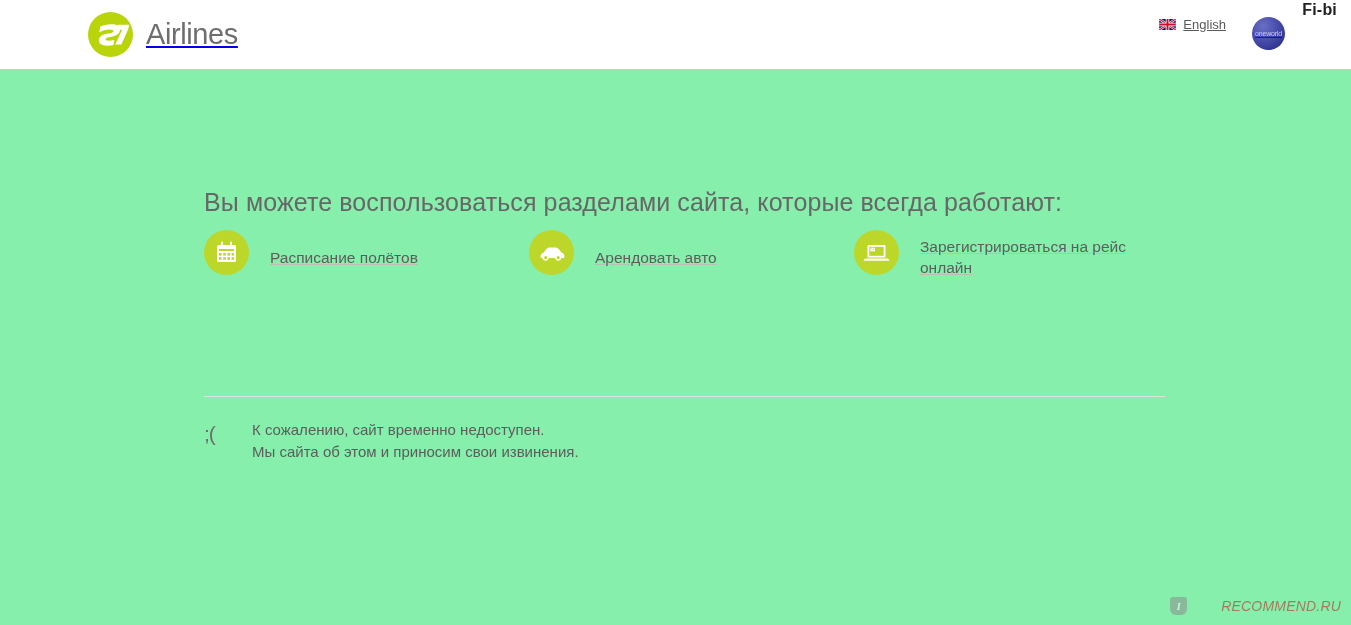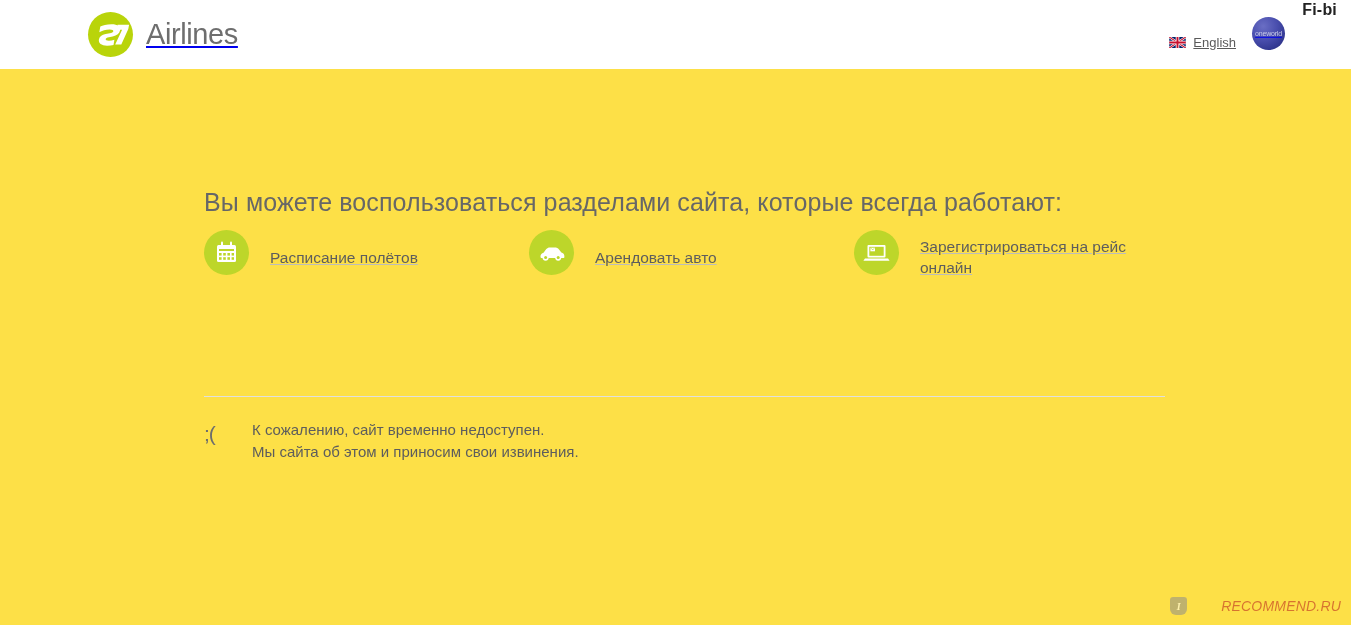--- a/index.html
+++ b/index.html
@@ -65,22 +65,22 @@
     letter-spacing: -0.4px;
     font-weight: normal;
     white-space: nowrap;
   }
 
   .header-right {
     position: absolute;
     right: 66px;
     top: 17px;
     display: flex;
-    align-items: flex-end;
-    gap: 16px;
+    align-items: flex-start;
+    gap: 26px;
   }
   .lang {
     display: flex;
     align-items: center;
     gap: 7px;
     text-decoration: none;
   }
   .flag {
     width: 17px;
     height: 11px;
@@ -111,21 +111,21 @@
     white-space: nowrap;
   }
 
   
   .content {
     position: absolute;
     left: 0;
     top: 69px;
     width: 1351px;
     height: 556px;
-    background: #fde047;
+    background: #86efac;
   }
 
   .heading {
     position: absolute;
     left: 204px;
     top: 102px;
     font-size: 25px;
     color: #676767;
     font-weight: normal;
     white-space: nowrap;

